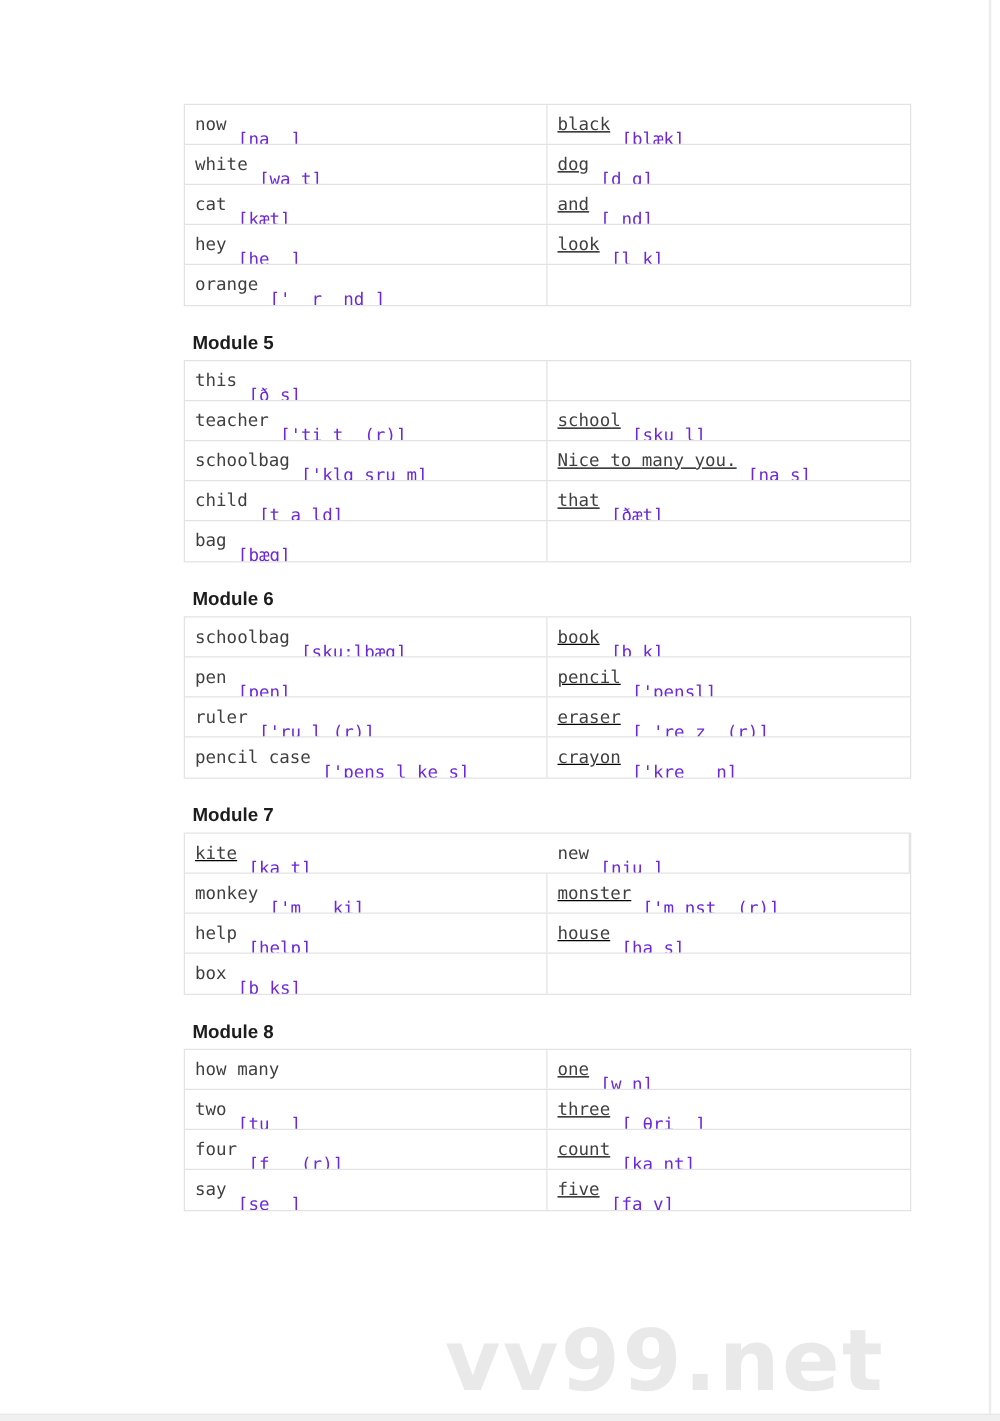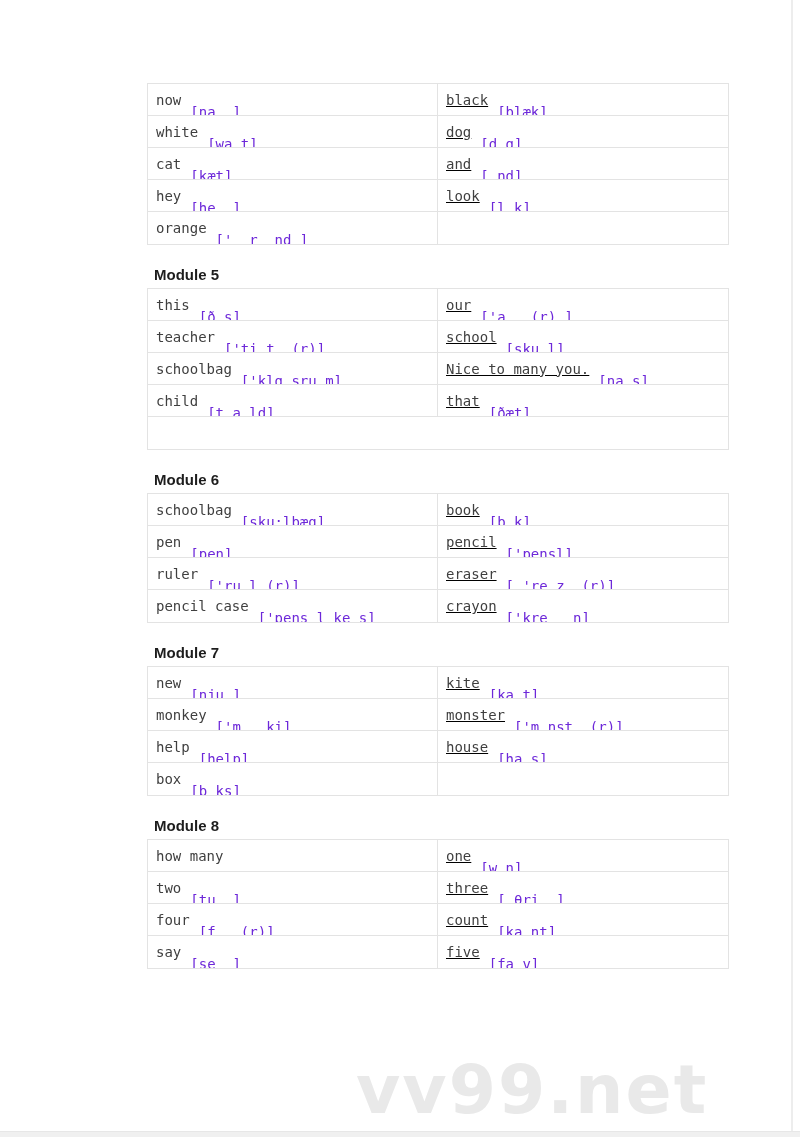--- a/index.html
+++ b/index.html
@@ -150,24 +150,20 @@
   </section>
 
   <section class="module">
     <h2 class="module-heading">Module 5</h2>
     <div class="vtable">
   <div class="vrow">
     <div class="vcell left">
               <span class="word">this</span>
               <span class="phon">[ð s]</span>
             </div>
-    <div class="vcell right">
-              <span class="word">our</span>
-              <span class="phon">['a   (r) ]</span>
-            </div>
   </div>
 
   <div class="vrow">
     <div class="vcell left">
               <span class="word">teacher</span>
               <span class="phon">['ti t  (r)]</span>
             </div>
     <div class="vcell right">
               <span class="word">school</span>
               <span class="phon">[sku l]</span>
@@ -190,20 +186,24 @@
               <span class="word">child</span>
               <span class="phon">[t a ld]</span>
             </div>
     <div class="vcell right">
               <span class="word">that</span>
               <span class="phon">[ðæt]</span>
             </div>
   </div>
 
   <div class="vrow">
+    <div class="vcell left">
+              <span class="word">bag</span>
+              <span class="phon">[bæg]</span>
+            </div>
     <div class="vcell right">
               <span class="word"></span>
               <span class="phon"></span>
             </div>
   </div>
 </div>
   </section>
 
   <section class="module">
     <h2 class="module-heading">Module 6</h2>
@@ -251,27 +251,27 @@
               <span class="phon">['kre   n]</span>
             </div>
   </div>
 </div>
   </section>
 
   <section class="module">
     <h2 class="module-heading">Module 7</h2>
     <div class="vtable">
   <div class="vrow">
+    <div class="vcell right">
+              <span class="word">kite</span>
+              <span class="phon">[ka t]</span>
+            </div>
     <div class="vcell left">
               <span class="word">new</span>
               <span class="phon">[nju ]</span>
-            </div>
-    <div class="vcell right">
-              <span class="word">kite</span>
-              <span class="phon">[ka t]</span>
             </div>
   </div>
 
 
   <div class="vrow">
     <div class="vcell left">
               <span class="word">monkey</span>
               <span class="phon">['m   ki]</span>
             </div>
     <div class="vcell right">

